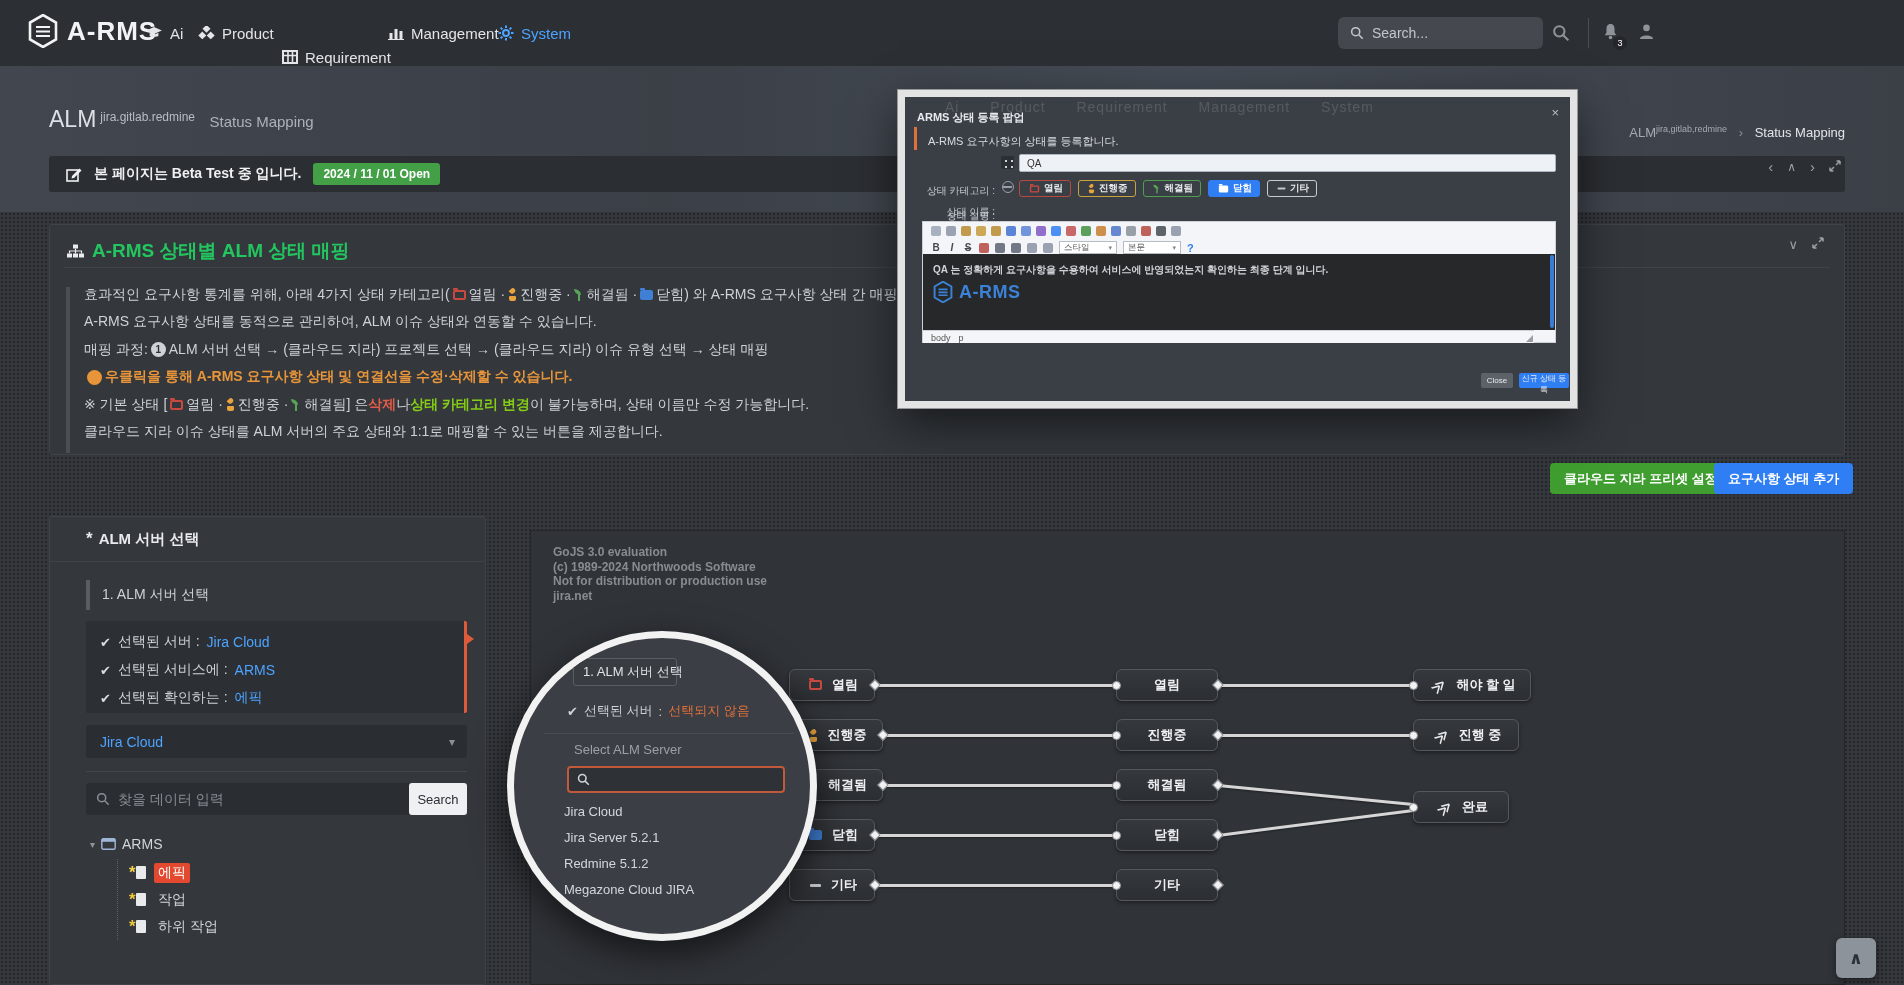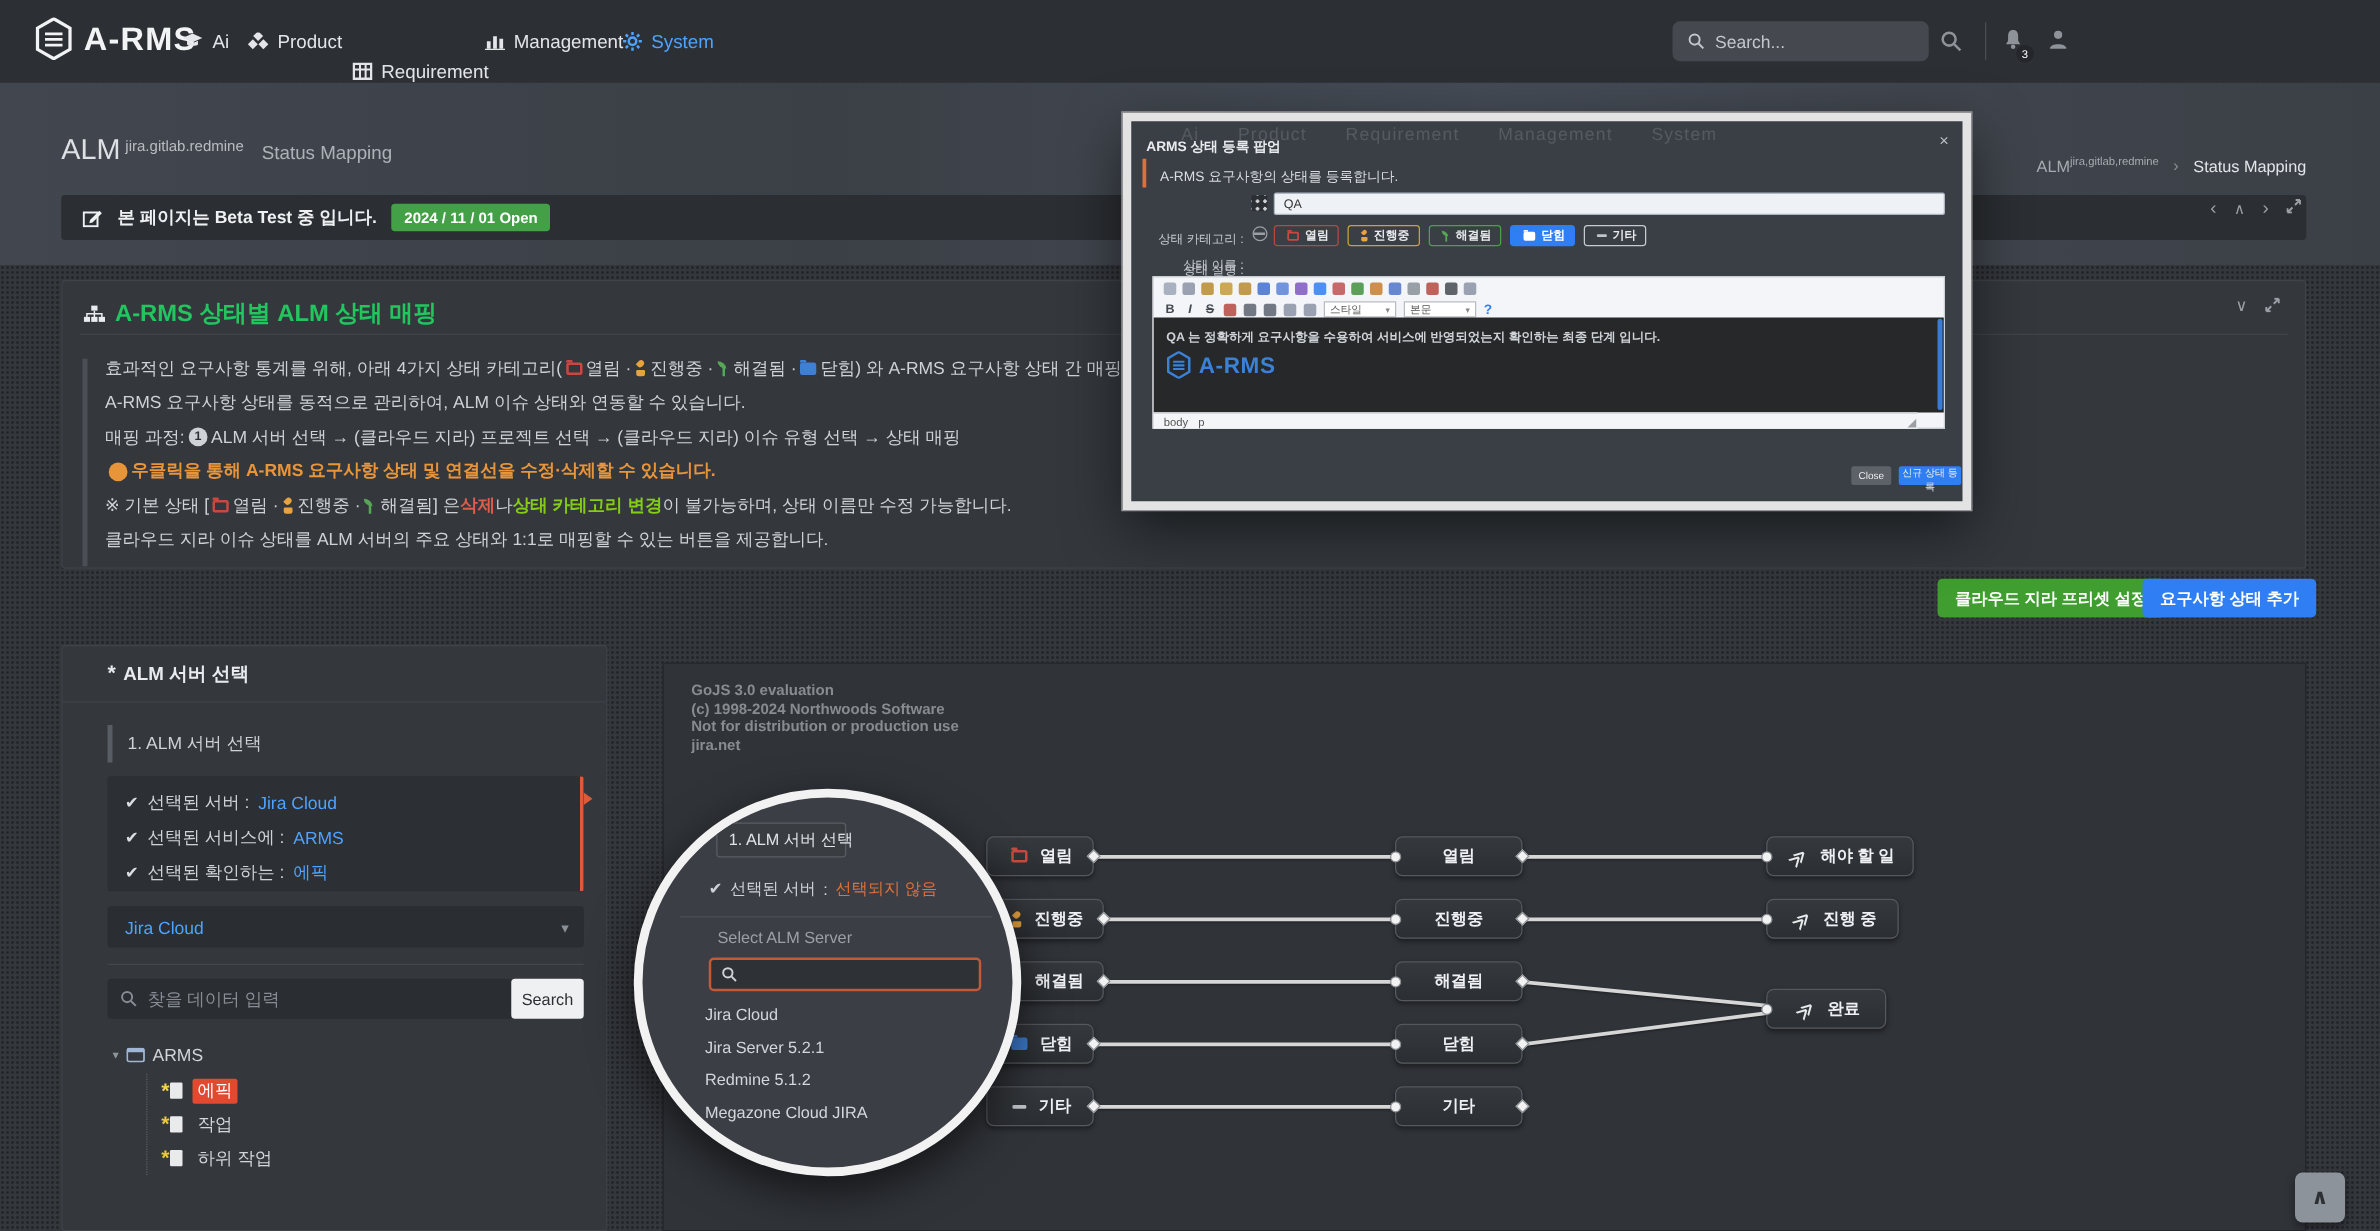--- a/index.html
+++ b/index.html
@@ -431,21 +431,21 @@
             <span class="ic ic-doc"></span>
             <span class="lbl">하위 작업</span>
           </div>
         </div>
     </div>
   </div>
 
   <div class="diagram dotted" id="diagram">
     <div class="wm" id="wm">
         <div>GoJS 3.0 evaluation</div>
-        <div>(c) 1998-2024 Northwoods Software</div>
+        <div>(c) 1989-2024 Northwoods Software</div>
         <div>Not for distribution or production use</div>
         <div>jira.net</div>
       </div>
   <div class="link" style="left: 344px; top: 152.5px; width: 241px; transform: rotate(0deg);"></div>
       <div class="link" style="left: 687px; top: 152.5px; width: 195px; transform: rotate(0deg);"></div>
       <div class="link" style="left: 352px; top: 202.5px; width: 233px; transform: rotate(0deg);"></div>
       <div class="link" style="left: 687px; top: 202.5px; width: 195px; transform: rotate(0deg);"></div>
       <div class="link" style="left: 352px; top: 252.5px; width: 233px; transform: rotate(0deg);"></div>
       <div class="link" style="left: 687px; top: 252.5px; width: 195.923px; transform: rotate(5.5651deg);"></div>
       <div class="link" style="left: 344px; top: 302.5px; width: 241px; transform: rotate(0deg);"></div>

